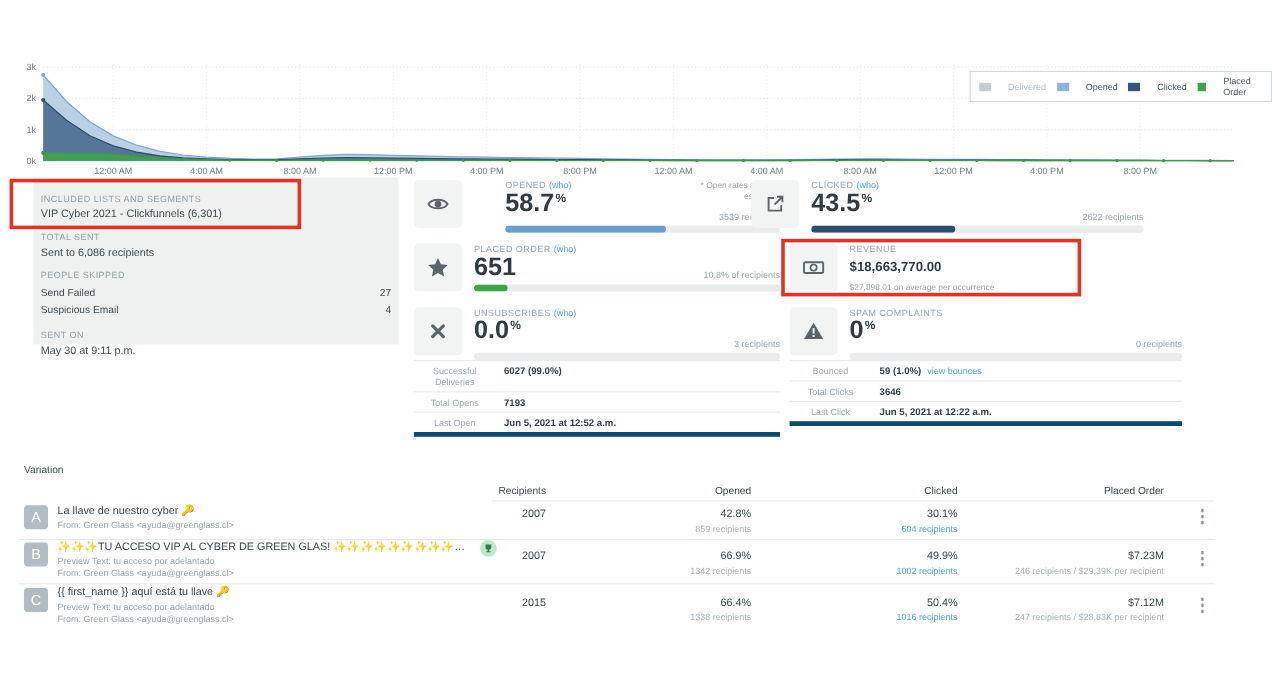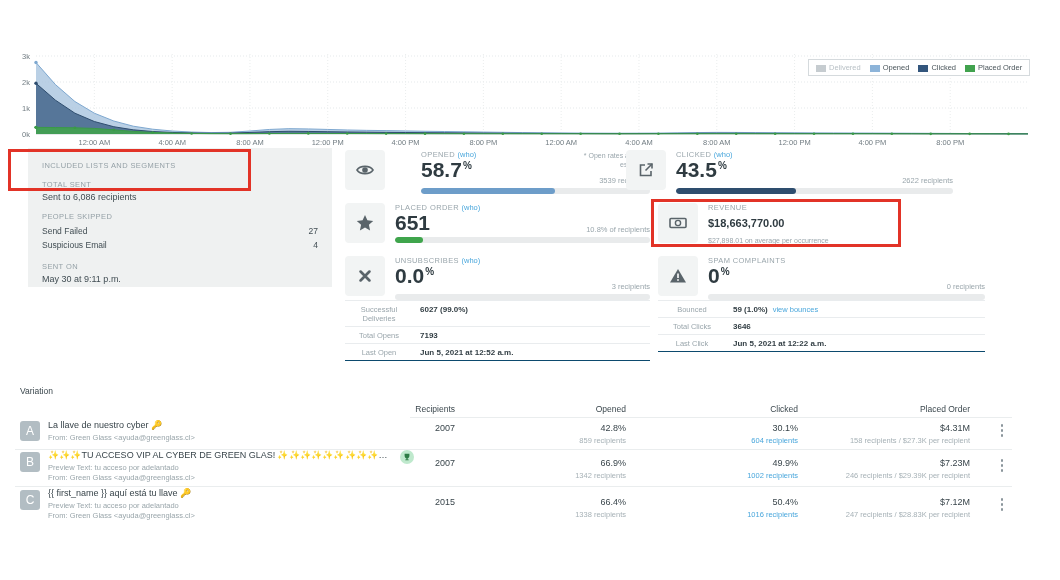--- a/index.html
+++ b/index.html
@@ -3,27 +3,27 @@
 <meta charset="utf-8">
 <style>
   html,body{margin:0;padding:0;background:#fff;}
   .canvas{position:relative;width:1060px;height:580px;background:#fff;overflow:hidden;
           font-family:"Liberation Sans",sans-serif;color:#3a464c;}
 
   
   #chart-svg{position:absolute;left:16px;top:48px;}
   .legend{position:absolute;left:808px;top:59px;display:flex;gap:9px;align-items:center;
           border:1px solid #d5dadd;background:#fff;padding:3px 7px;}
-  .legend .item{display:flex;align-items:flex-end;gap:3px;font-size:7.5px;color:#4a555b;cursor:pointer;}
+  .legend .item{display:flex;align-items:center;gap:14px;font-size:7.5px;color:#4a555b;cursor:pointer;}
   .legend .item.muted{color:#b9c1c6;}
   .legend .sw{width:10px;height:7px;display:inline-block;}
 
   
   .info-panel{position:absolute;left:28px;top:148px;width:304px;height:139px;background:#eff1f1;
-              padding:13px 14px;box-sizing:border-box;}
+              padding:13px 6px;box-sizing:border-box;}
   .p-sec{margin-bottom:10px;}
   .p-label{font-size:7.5px;color:#95a1a7;letter-spacing:.4px;margin-bottom:3px;}
   .p-value{font-size:9px;color:#414d53;}
   .p-row{display:flex;justify-content:space-between;font-size:8.5px;color:#414d53;padding:2px 0;}
 
   .red-box{position:absolute;border:3px solid #e23327;z-index:9;}
   #red-box-lists{left:8px;top:149px;width:237px;height:36px;}
   #red-box-revenue{left:651px;top:199px;width:244px;height:42px;}
 
   
@@ -37,21 +37,21 @@
   .s-pct{font-size:10px;position:relative;top:-8px;margin-left:1px;}
   .s-note{position:absolute;right:0;top:1px;width:90px;text-align:right;font-size:7px;color:#9aa6ac;line-height:1.35;}
   .s-recip{position:absolute;right:0;bottom:9px;font-size:7.5px;color:#9aa6ac;}
   .bar{height:6px;background:#e9ebec;border-radius:3px;margin-top:3px;overflow:hidden;}
   .bar-fill{height:100%;border-radius:3px;}
   .s-sub{font-size:7px;color:#9aa6ac;margin-top:3px;}
 
   
   .sum{position:absolute;font-size:7.5px;}
   .sum-row{display:flex;align-items:baseline;border-top:1px solid #e9ecee;padding:4px 0 3px;}
-  .sum-row:last-child{border-bottom:1px solid #0c4a6e;}
+  .sum-row:last-child{border-bottom:4px solid #0c4a6e;}
   .sum-label{color:#9aa6ac;text-align:center;flex:none;width:68px;}
   .sum-value{font-weight:bold;color:#323e44;margin-left:7px;font-size:8px;}
   .sum-link{color:#4aa7dc;margin-left:5px;text-decoration:none;}
 
   
   .var-title{position:absolute;left:20px;top:386px;font-size:8.5px;color:#3c484e;}
   .th{position:absolute;top:404px;font-size:8.5px;color:#3c484e;text-align:right;}
   .badge{position:absolute;left:20px;width:20px;height:20px;background:#b2bdc3;border-radius:3px;
          color:#fff;font-size:12px;display:flex;align-items:center;justify-content:center;}
   .subj{position:absolute;left:48px;font-size:9px;color:#39454b;white-space:nowrap;
@@ -162,20 +162,21 @@
     </span>
     <span class="item">
       <span class="sw" style="background: rgb(65, 162, 78);"></span>
       <span>Placed Order</span>
     </span>
   </div>
 
   <div class="info-panel">
     <div class="p-sec">
       <div class="p-label">INCLUDED LISTS AND SEGMENTS</div>
+      <div class="p-value">VIP Cyber 2021 - Clickfunnels (6,301)</div>
     </div>
     <div class="p-sec">
       <div class="p-label">TOTAL SENT</div>
       <div class="p-value">Sent to 6,086 recipients</div>
     </div>
     <div class="p-sec">
       <div class="p-label">PEOPLE SKIPPED</div>
       <div class="p-row">
         <span>Send Failed</span>
         <span>27</span>
@@ -343,24 +344,20 @@
   <div class="meta" style="top:433px;">From: Green Glass &lt;ayuda@greenglass.cl&gt;</div>
   <div class="cell col-recipients" style="top:423px;">2007</div>
   <div class="cell col-opened" style="top:423px;">
     <div>42.8%</div>
     <div class="sub">859 recipients</div>
   </div>
   <div class="cell col-clicked" style="top:423px;">
     <div>30.1%</div>
     <div class="sub"><a href="#" class="link">604 recipients</a></div>
   </div>
-  <div class="cell col-placed" style="top:423px;">
-    <div>$4.31M</div>
-    <div class="sub">158 recipients / $27.3K per recipient</div>
-  </div>
   <div class="kebab" style="top:424px;">
       <i></i>
       <i></i>
       <i></i>
     </div>
 
   <div class="badge" style="top:452px;">B</div>
   <div class="subj" style="top:450px;">
     <span class="subj-text">✨✨✨TU ACCESO VIP AL CYBER DE GREEN GLAS! ✨✨✨✨✨✨✨✨✨✨✨✨✨✨✨✨✨✨✨✨</span>
     <span class="trophy">

